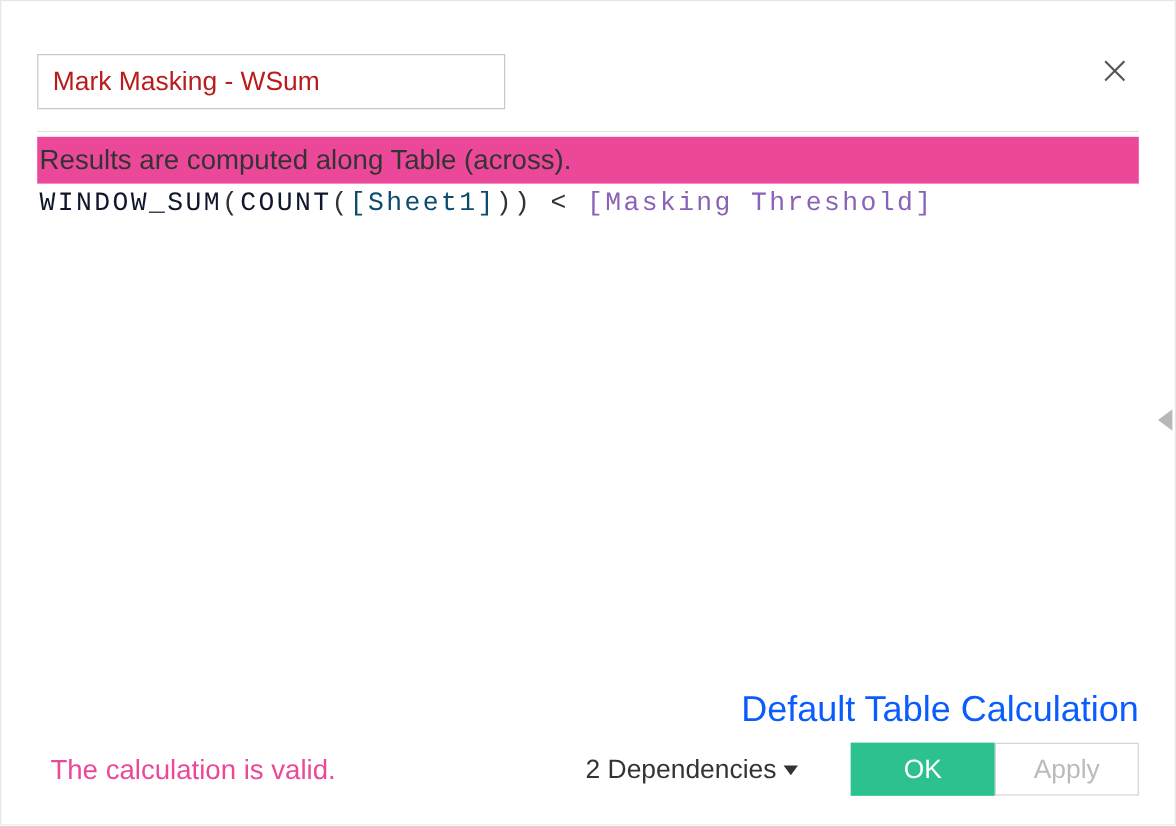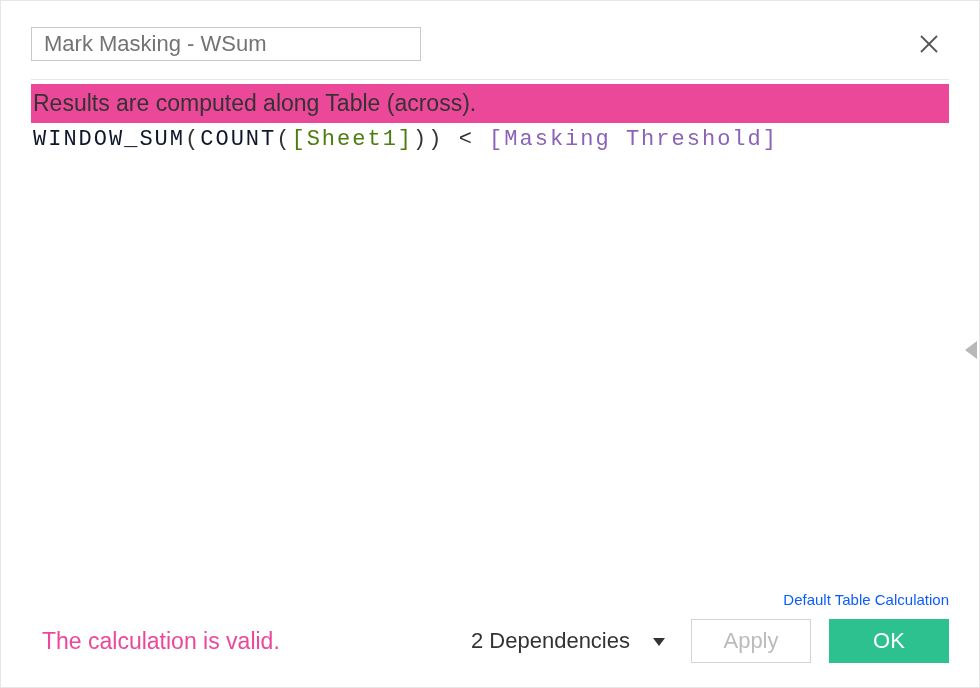--- a/index.html
+++ b/index.html
@@ -19,26 +19,27 @@
     padding: 0;
   }
   .header {
     display: flex;
     align-items: center;
     padding: 26px 30px 18px 30px;
     gap: 24px;
   }
   .name-input {
     width: 390px;
-    height: 34px;
+    height: 46px;
     border: 1px solid #c8c8c8;
     font-size: 22px;
     padding: 6px 12px;
-    color: #737373;
+    color: #b91c1c;
     outline: none;
+    margin-top: 18px;
   }
   .datasource {
     display: inline-flex;
     align-items: center;
     gap: 8px;
     color: #888;
     font-size: 22px;
   }
   .datasource svg { display: block; }
   .close {
@@ -69,21 +70,21 @@
   }
   .code-line {
     font-family: "Consolas", "Menlo", "Courier New", monospace;
     font-size: 22px;
     letter-spacing: 2px;
     padding: 4px 2px 0 2px;
     white-space: pre;
   }
   .tok-func  { color: #0f172a; }
   .tok-paren { color: #333; }
-  .tok-field { color: #4d7c0f; }
+  .tok-field { color: #0c4a6e; }
   .tok-op    { color: #333; }
   .tok-param { color: #8a63b8; }
 
   .expand-arrow {
     position: absolute;
     right: 0px;
     top: 338px;
     color: #9a9a9a;
     cursor: pointer;
   }
@@ -91,37 +92,37 @@
 
   .footer {
     padding: 0 30px 24px 30px;
   }
   .calc-link-row {
     text-align: right;
     margin-bottom: 10px;
   }
   .calc-link {
     color: #0b5cff;
-    font-size: 15px;
+    font-size: 30px;
     cursor: pointer;
   }
   .footer-row {
     display: flex;
     align-items: center;
   }
   .status-text {
     font-size: 23px;
     color: #ec4899;
     margin-left: 11px;
   }
   .deps {
     margin-left: auto;
     display: inline-flex;
     align-items: center;
-    gap: 23px;
+    gap: 6px;
     font-size: 22px;
     color: #333;
     cursor: pointer;
     margin-right: 26px;
   }
   .deps .caret {
     width: 0; height: 0;
     border-left: 6px solid transparent;
     border-right: 6px solid transparent;
     border-top: 8px solid #333;
@@ -180,18 +181,18 @@
   <div class="footer">
     <div class="calc-link-row">
       <span class="calc-link">Default Table Calculation</span>
     </div>
     <div class="footer-row">
       <span class="status-text">The calculation is valid.</span>
       <span class="deps">
         <span>2 Dependencies</span>
         <span class="caret"></span>
       </span>
+      <button class="btn btn-ok">OK</button>
       <button class="btn btn-apply">Apply</button>
-      <button class="btn btn-ok">OK</button>
     </div>
   </div>
 
 </div>
 
 </body></html>

